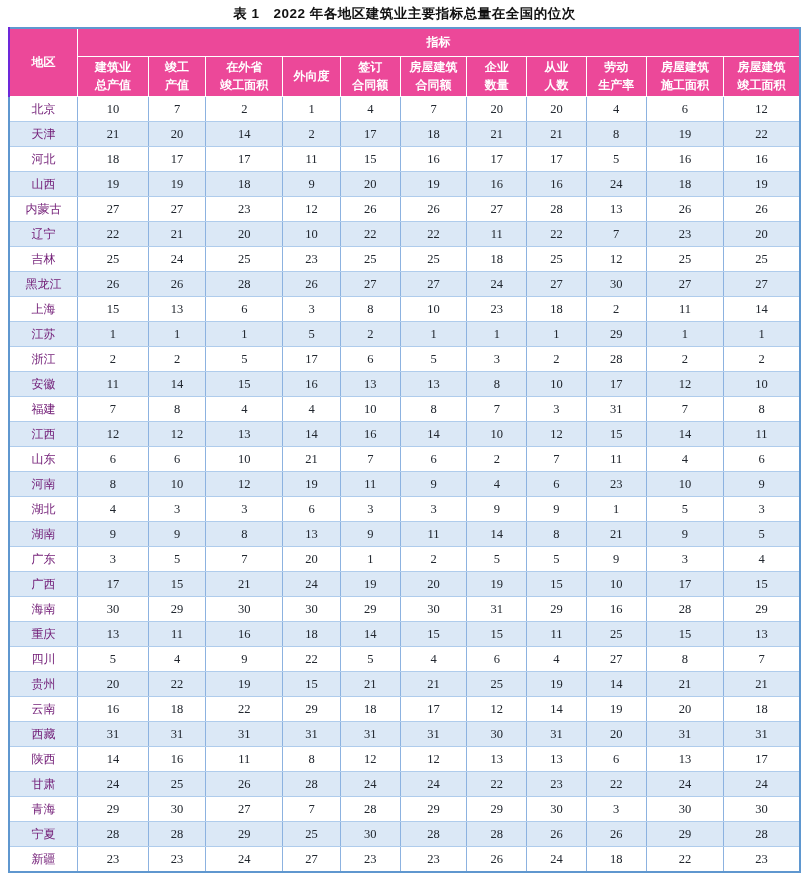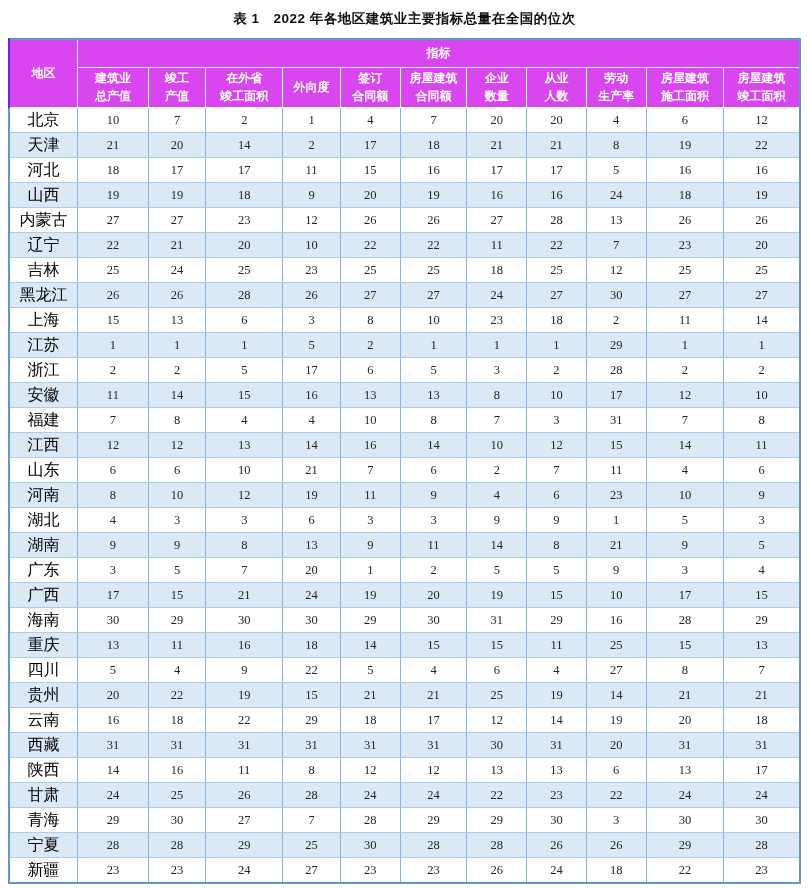--- a/index.html
+++ b/index.html
@@ -9,39 +9,39 @@
     width: 809px;
   }
   .page {
     width: 809px;
     height: 889px;
     box-sizing: border-box;
     font-family: "Liberation Sans", sans-serif;
     color: #21262e;
   }
   .title {
-    height: 38px;
+    height: 27px;
     display: flex;
     align-items: center;
     justify-content: center;
     font-size: 13.5px;
     font-weight: bold;
     letter-spacing: 0.5px;
     color: #111;
   }
   table.rank-table {
     border-collapse: collapse;
     table-layout: fixed;
     width: 793px;
     margin: 0 8px;
     border: 2px solid #5f97cf;
   }
   
   thead th {
-    background: #d946ef;
+    background: #ec4899;
     color: #ffffff;
     font-size: 12px;
     font-weight: bold;
     text-align: center;
     vertical-align: middle;
     border: 1px solid #ffffff;
     padding: 0;
     white-space: pre-line;
     line-height: 1.45;
   }
@@ -55,22 +55,22 @@
     vertical-align: middle;
     border-right: 1px solid #8cb2e0;
     border-bottom: 1px solid #afccec;
     padding: 0;
     font-size: 12.5px;
   }
   tbody tr:nth-child(even) td { background: #dbe8f6; }
   tbody tr:nth-child(odd)  td { background: #ffffff; }
   td.region-cell {
     font-family: "Liberation Sans", sans-serif;
-    font-size: 16px;
-    color: #000000;
+    font-size: 12px;
+    color: #701a75;
   }
   td.value-cell {
     font-family: "Liberation Serif", serif;
     color: #20262e;
   }
 </style>
 </head>
 <body>
 
 <div class="page">

